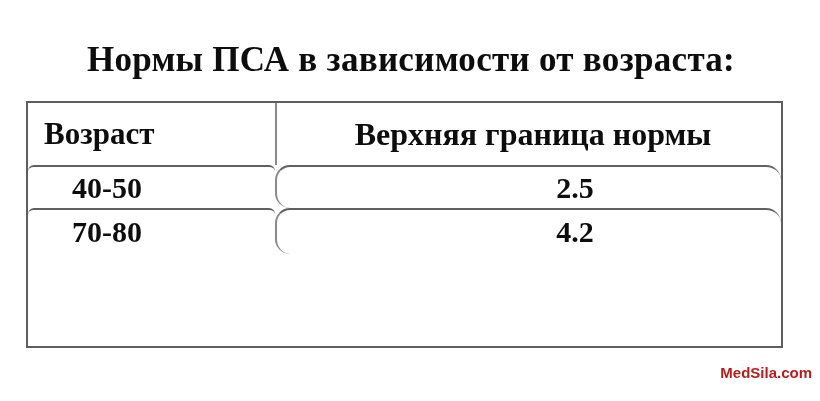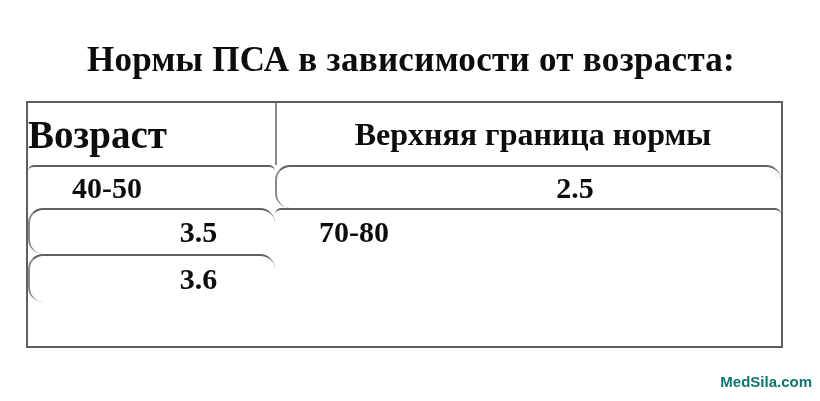--- a/index.html
+++ b/index.html
@@ -34,45 +34,44 @@
     background: #ffffff;
   }
   .cell {
     display: flex;
     align-items: center;
     font-weight: 700;
     overflow: hidden;
   }
   .col2 { border-left: 2px solid #8a8a8a; padding-left: 8px; }
   .rline { border-top: 2px solid #606060; }
-  .h-age { font-size: 39px; }
+  .h-age { padding-left: 16px; font-size: 31px; }
   .h-val { justify-content: center; font-size: 32px; }
   .c-age { padding-left: 44px; font-size: 30px; border-radius: 6px; }
   .c-val { justify-content: center; padding-left: 92px; font-size: 30px; border-radius: 15px; }
   .watermark {
     position: absolute;
-    right: 8px; bottom: 11px;
+    right: 8px; bottom: 20px;
     font-family: "Liberation Sans", "DejaVu Sans", sans-serif;
     font-weight: 700;
     font-size: 15px;
-    color: #0f766e;
+    color: #b91c1c;
   }
 </style>
 </head>
 <body>
 
 <div class="title">Нормы ПСА в зависимости от возраста:</div>
 
 <div class="psa-table">
   <div class="cell h-age">Возраст</div>
   <div class="cell h-val col2">Верхняя граница нормы</div>
 
   <div class="cell c-age rline">40-50</div>
   <div class="cell c-val col2 rline">2.5</div>
 
-  <div class="cell c-val col2 rline">3.5</div>
 
 
   <div class="cell c-age rline">70-80</div>
-  <div class="cell c-val col2 rline">3.6</div>
+  <div class="cell c-val col2 rline">4.2</div>
 </div>
 
 <div class="watermark">MedSila.com</div>
 
 </body></html>

